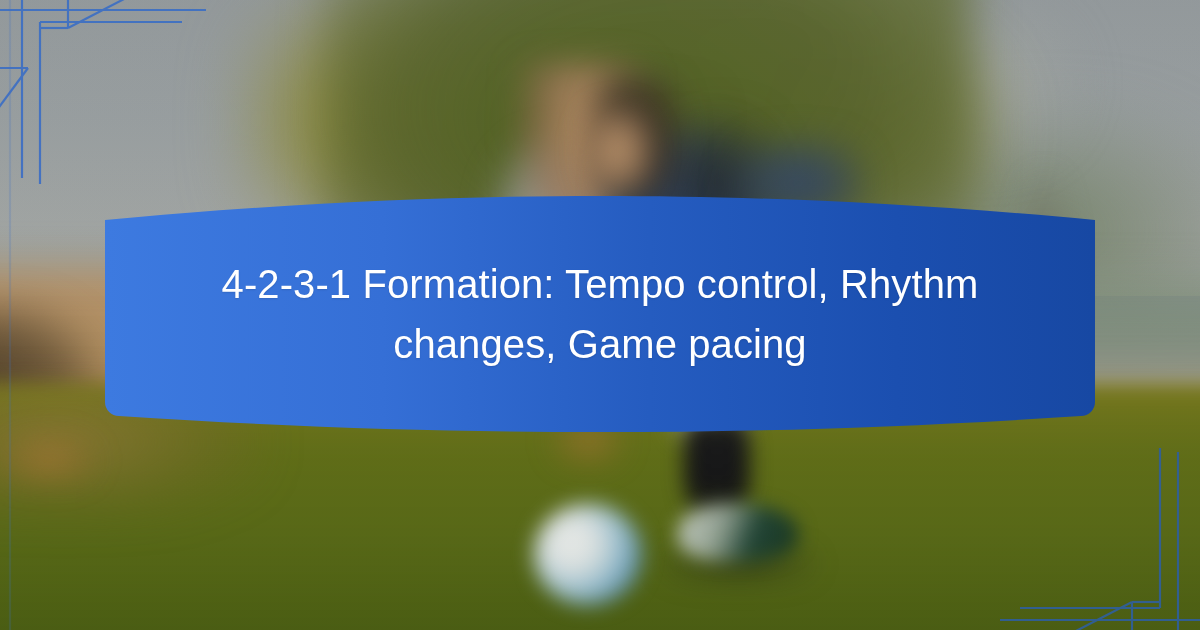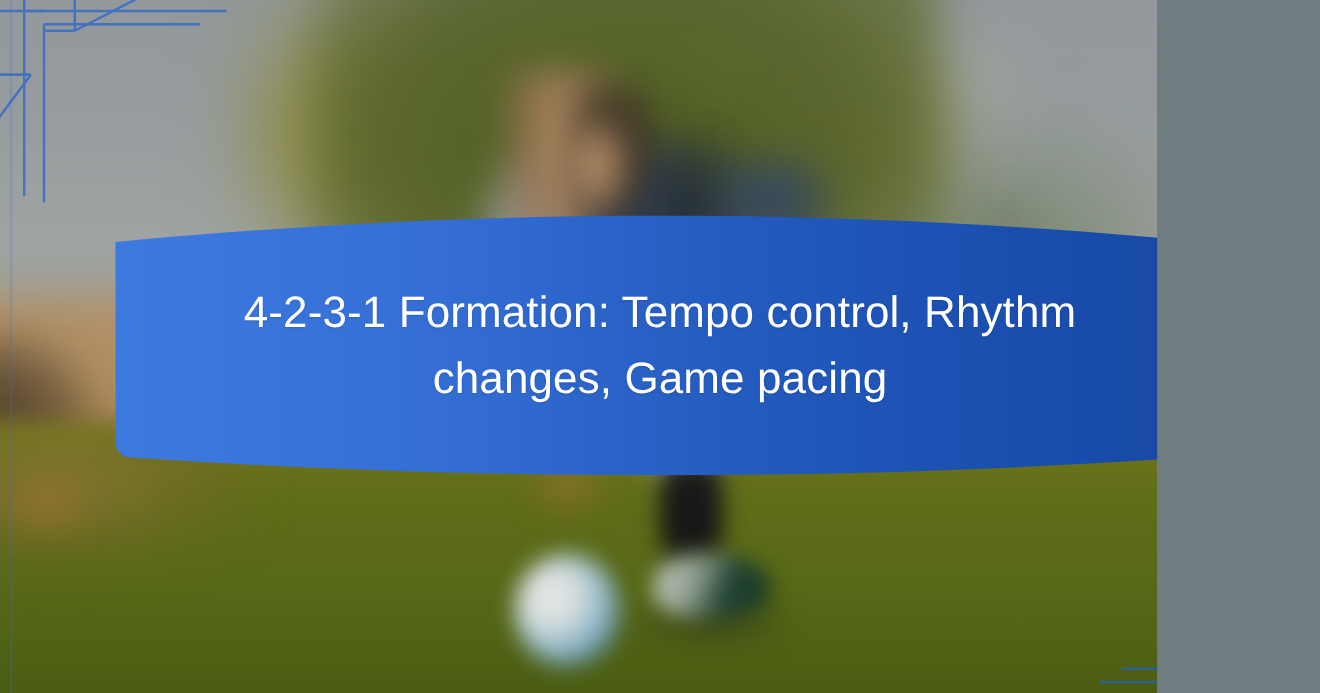--- a/index.html
+++ b/index.html
@@ -2,21 +2,21 @@
 <html><head>
 <meta charset="utf-8">
 <style>
   html, body {
     margin: 0;
     padding: 0;
     background: #6f7c80;
   }
   #stage {
     position: relative;
-    width: 1052px;
+    width: 1200px;
     height: 630px;
     overflow: hidden;
     font-family: "Liberation Sans", sans-serif;
   }
 
   
   .photo {
     position: absolute;
     inset: 0;
     overflow: hidden;

